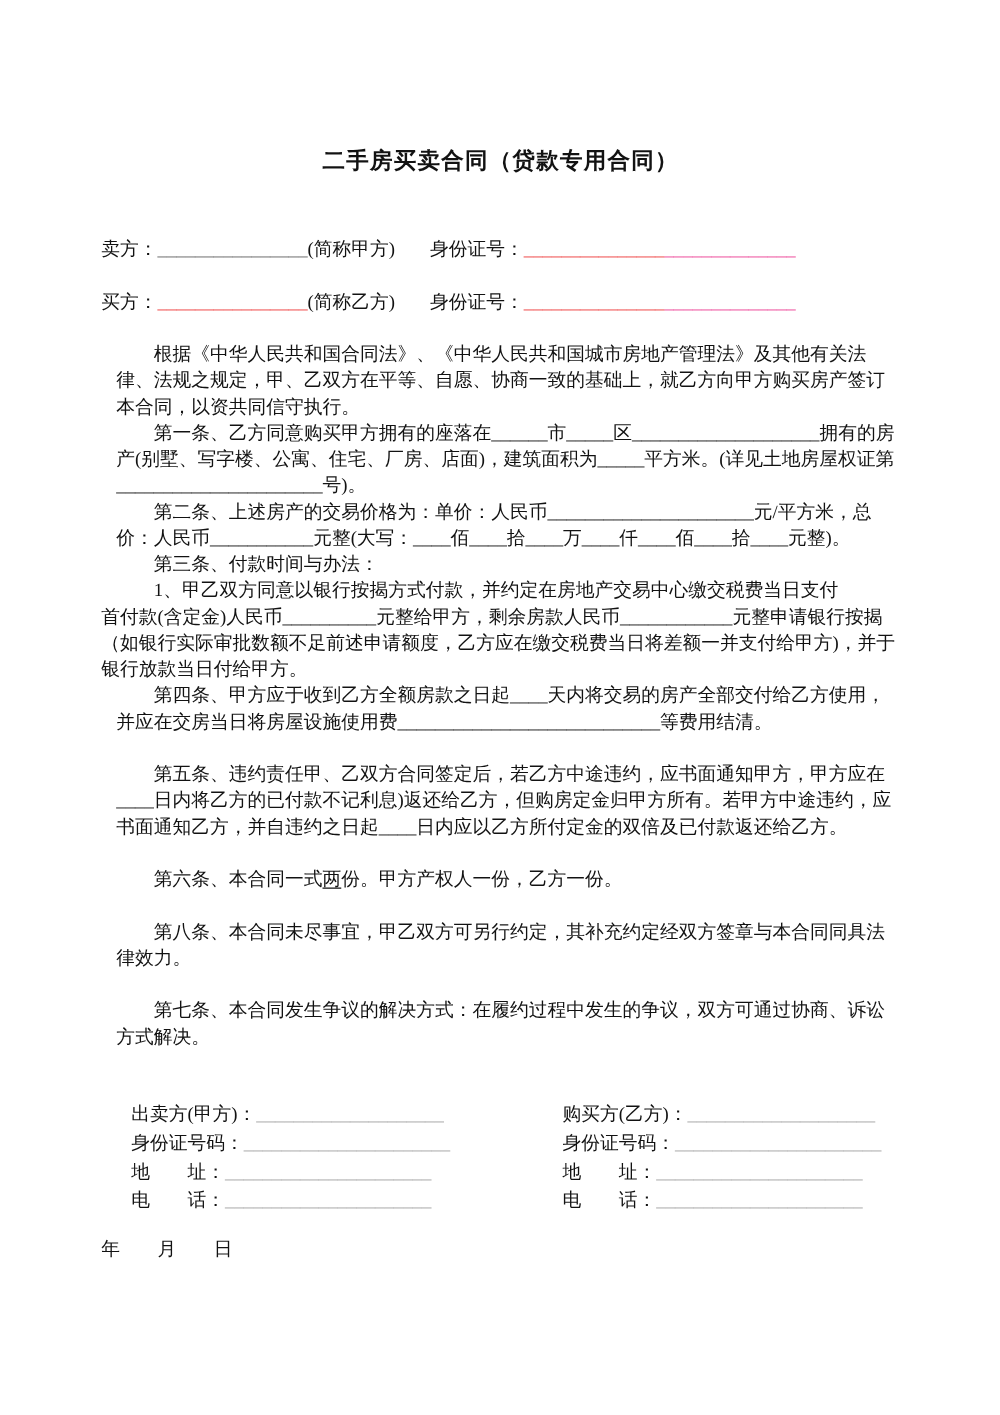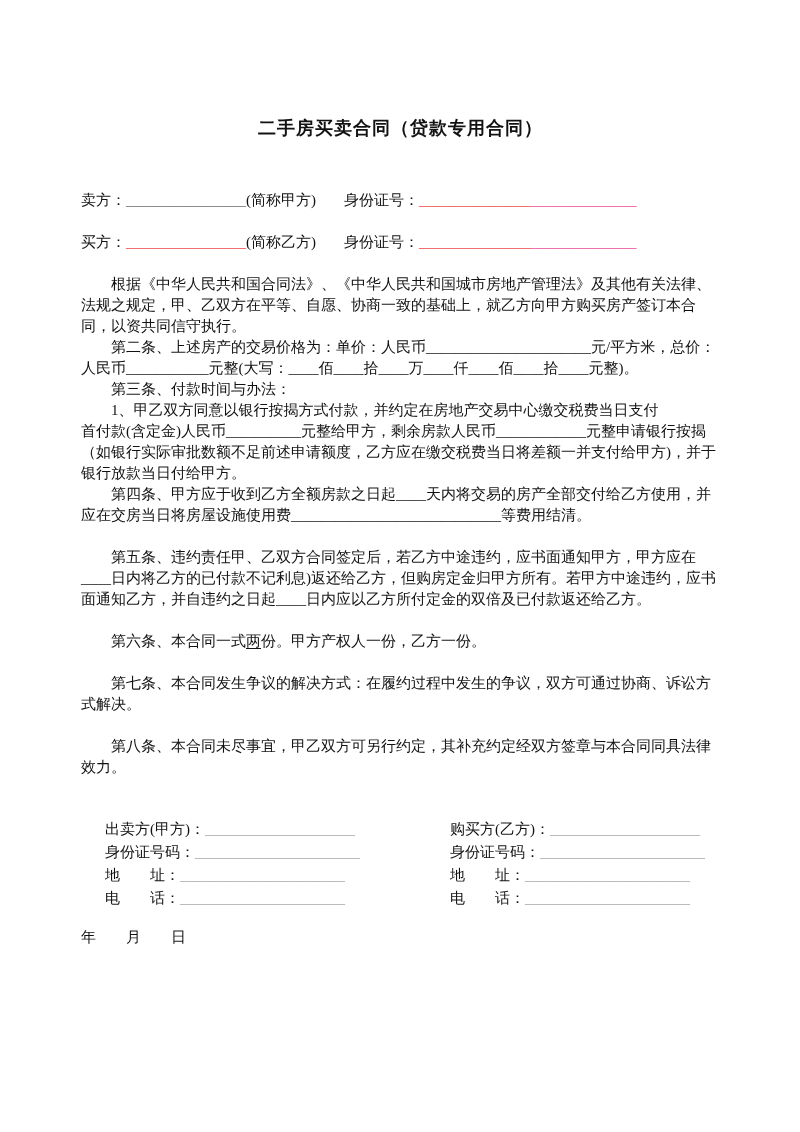--- a/index.html
+++ b/index.html
@@ -37,21 +37,21 @@
   .blank { letter-spacing: 0; }
   .bk-dark  { color: #6a6a6a; }
   .bk-gray  { color: #ef4444; }
   .bk-black { color: #ec4899; }
   .bk-sig   { color: #a8a8a8; }
   .para {
     font-size: 15px;
     line-height: 21px;
     margin: 0;
   }
-  .ind { text-indent: 2em; }
+  .ind { text-indent: 2em; margin-left: 12px; }
   .sp  { margin-top: 21px; }
   .intro { margin-top: 17px; }
   .u { text-decoration: underline; text-underline-offset: 2px; }
   .sig {
     display: flex;
     margin-top: 40px;
     font-size: 15px;
     line-height: 23px;
   }
   .sig-col { box-sizing: border-box; }
@@ -77,29 +77,30 @@
 
   <div class="party-row">
     <span>卖方：</span><span class="blank bk-dark">________________</span><span>(简称甲方)</span><span class="id-label">身份证号：</span><span class="blank bk-gray">_______________</span><span class="blank bk-black">______________</span>
   </div>
 
   <div class="party-row">
     <span>买方：</span><span class="blank bk-gray">________________</span><span>(简称乙方)</span><span class="id-label">身份证号：</span><span class="blank bk-gray">_______________</span><span class="blank bk-black">______________</span>
   </div>
 
   <p class="para ind intro">根据《中华人民共和国合同法》、《中华人民共和国城市房地产管理法》及其他有关法律、法规之规定，甲、乙双方在平等、自愿、协商一致的基础上，就乙方向甲方购买房产签订本合同，以资共同信守执行。</p>
+  <p class="para ind">第一条、乙方同意购买甲方拥有的座落在______市_____区____________________拥有的房产(别墅、写字楼、公寓、住宅、厂房、店面)，建筑面积为_____平方米。(详见土地房屋权证第______________________号)。</p>
   <p class="para ind">第二条、上述房产的交易价格为：单价：人民币______________________元/平方米，总价：人民币___________元整(大写：____佰____拾____万____仟____佰____拾____元整)。</p>
   <p class="para ind">第三条、付款时间与办法：</p>
   <p class="para ind">1、甲乙双方同意以银行按揭方式付款，并约定在房地产交易中心缴交税费当日支付</p>
   <p class="para">首付款(含定金)人民币__________元整给甲方，剩余房款人民币____________元整申请银行按揭（如银行实际审批数额不足前述申请额度，乙方应在缴交税费当日将差额一并支付给甲方)，并于银行放款当日付给甲方。</p>
   <p class="para ind">第四条、甲方应于收到乙方全额房款之日起____天内将交易的房产全部交付给乙方使用，并应在交房当日将房屋设施使用费____________________________等费用结清。</p>
   <p class="para ind sp">第五条、违约责任甲、乙双方合同签定后，若乙方中途违约，应书面通知甲方，甲方应在____日内将乙方的已付款不记利息)返还给乙方，但购房定金归甲方所有。若甲方中途违约，应书面通知乙方，并自违约之日起____日内应以乙方所付定金的双倍及已付款返还给乙方。</p>
   <p class="para ind sp"><span>第六条、本合同一式</span><span class="u">两</span><span>份。甲方产权人一份，乙方一份。</span></p>
+  <p class="para ind sp">第八条、本合同未尽事宜，甲乙双方可另行约定，其补充约定经双方签章与本合同同具法律效力。</p>
   <p class="para ind sp">第七条、本合同发生争议的解决方式：在履约过程中发生的争议，双方可通过协商、诉讼方式解决。</p>
-  <p class="para ind sp">第八条、本合同未尽事宜，甲乙双方可另行约定，其补充约定经双方签章与本合同同具法律效力。</p>
 
   <div class="sig">
     <div class="sig-col left">
       <div class="sig-row"><span>出卖方(甲方)：</span><span class="blank bk-sig">____________________</span></div>
       <div class="sig-row"><span>身份证号码：</span><span class="blank bk-sig">______________________</span></div>
       <div class="sig-row"><span>地　　址：</span><span class="blank bk-sig">______________________</span></div>
       <div class="sig-row"><span>电　　话：</span><span class="blank bk-sig">______________________</span></div>
     </div>
     <div class="sig-col right">
       <div class="sig-row"><span>购买方(乙方)：</span><span class="blank bk-sig">____________________</span></div>

